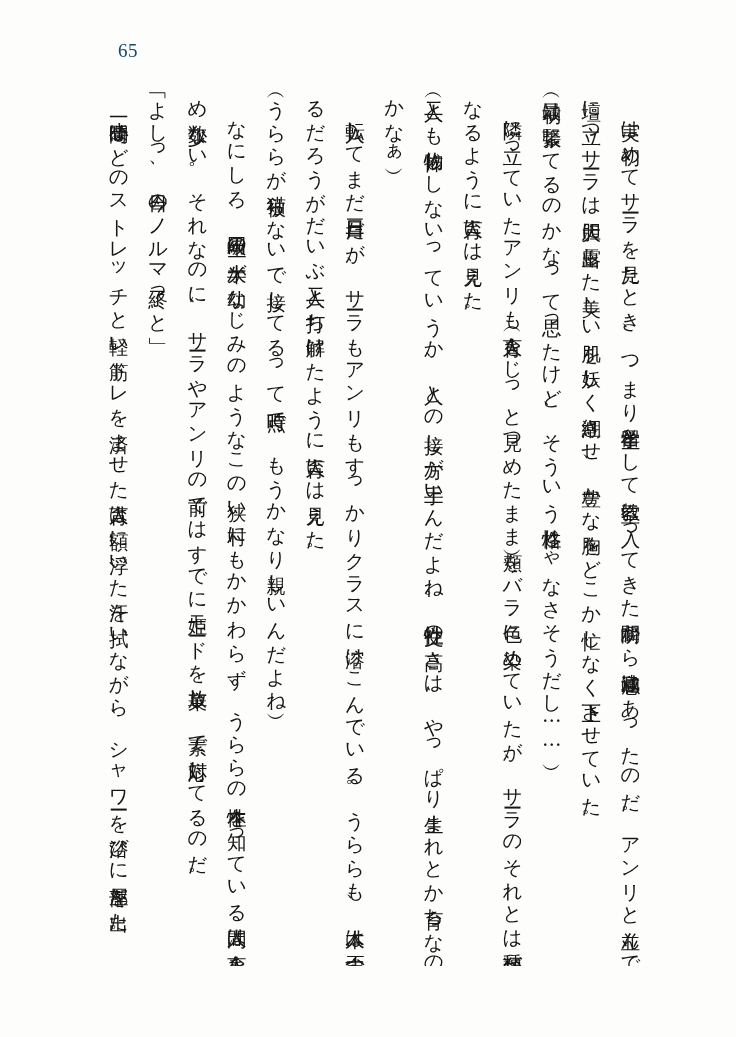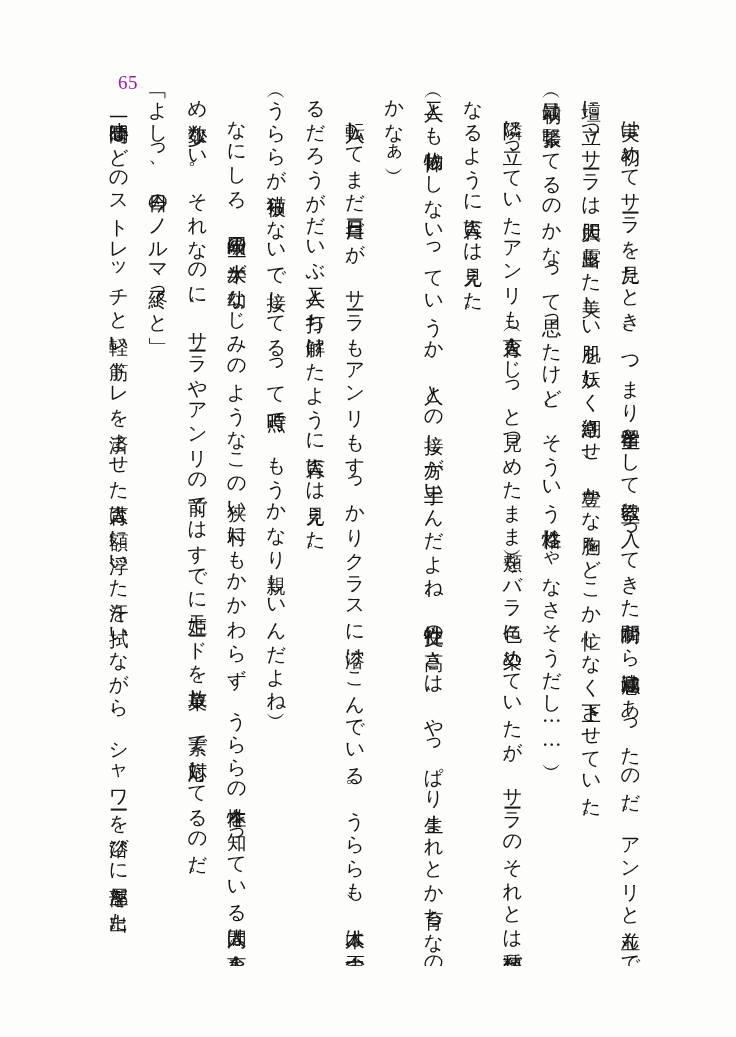--- a/index.html
+++ b/index.html
@@ -23,22 +23,21 @@
     background: #fdfdfc;
   }
   
   #page-number {
     position: absolute;
     top: 40px;
     left: 118px;
     font-size: 19px;
     letter-spacing: 0.5px;
     font-family: "Liberation Serif", "DejaVu Serif", serif;
-    color: #a21caf;
-    margin-top: 32px;
+    color: #0c4a6e;
   }
   
   #text-block {
     position: absolute;
     top: 86px;
     right: 86px;
     width: 548px;
     height: 880px;
     writing-mode: vertical-rl;
     text-orientation: upright;

